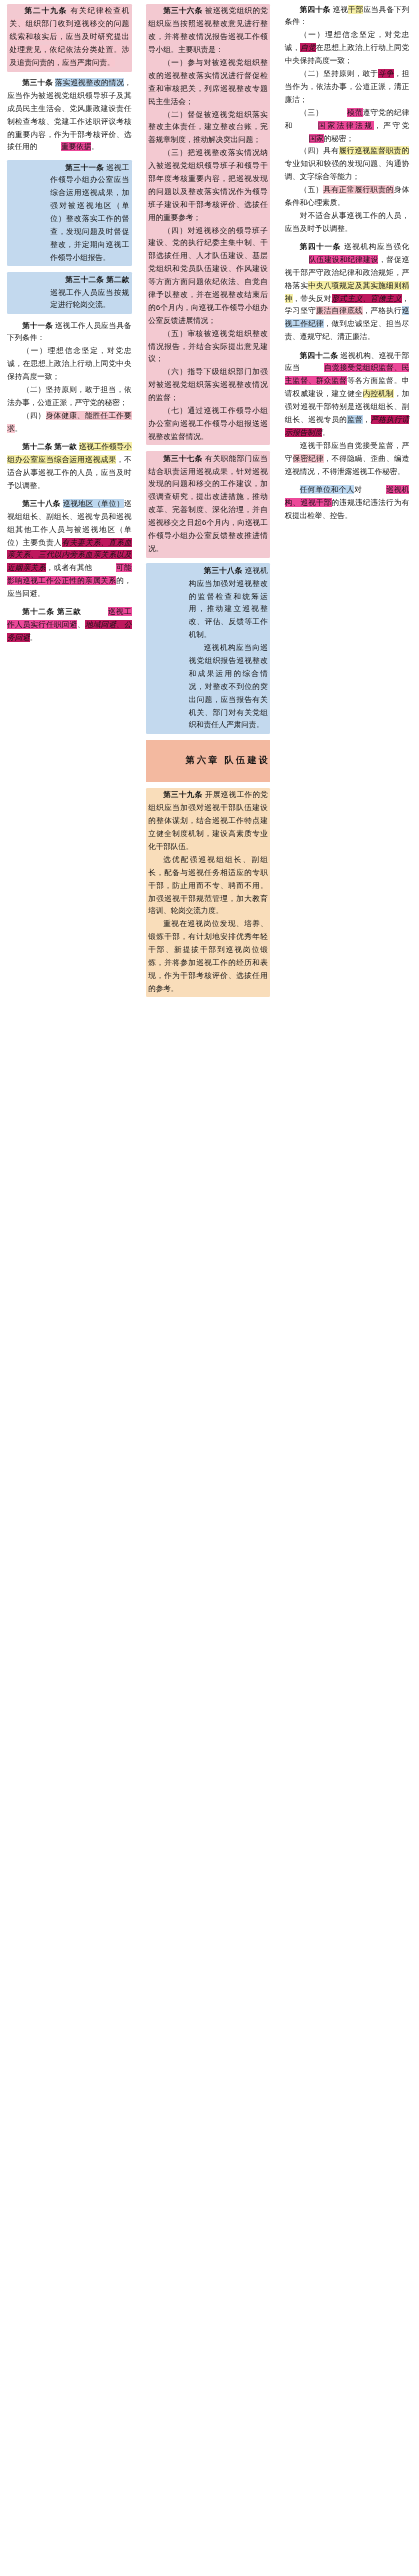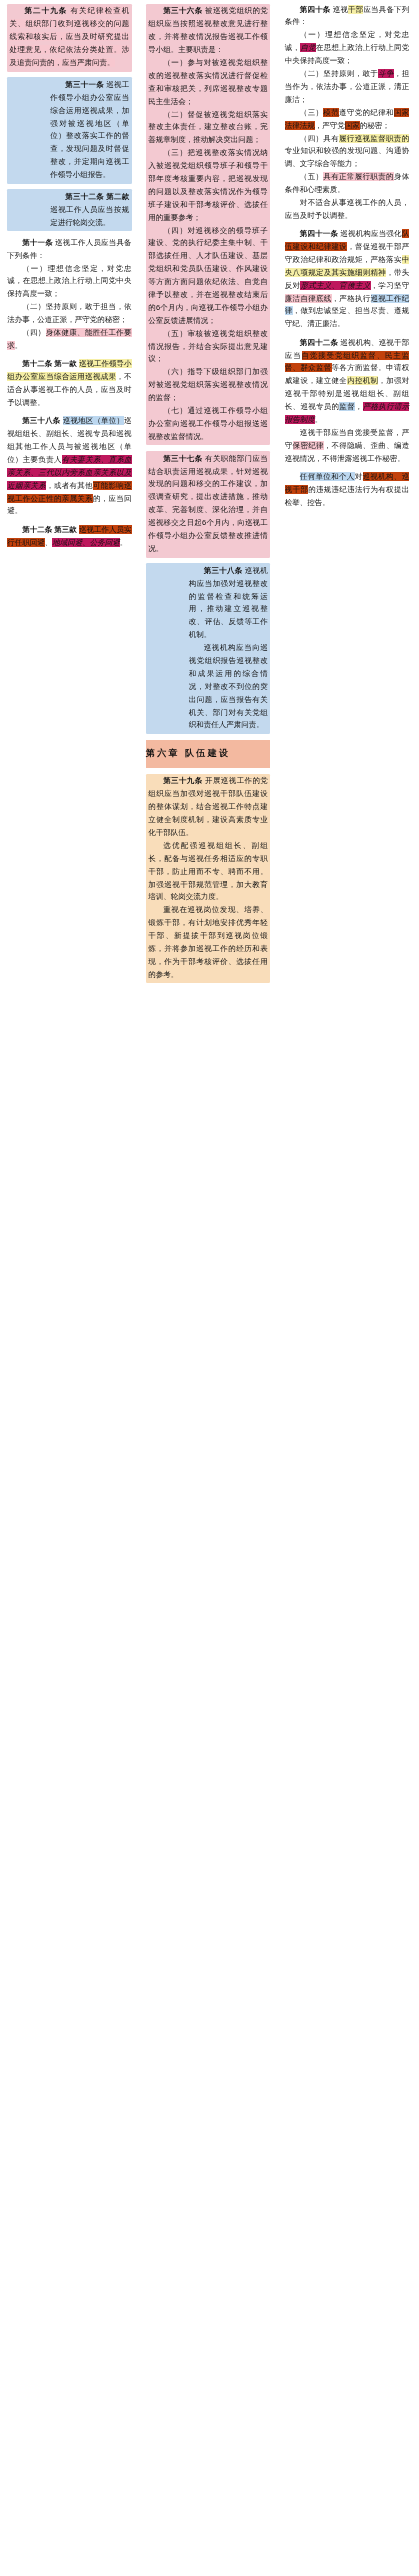--- a/index.html
+++ b/index.html
@@ -30,59 +30,62 @@
   .col-right{left:280px;}
 
   
   .blk{margin-bottom:5.4px;}
   .blk p{margin:0;}
   .ind{text-indent:2em;}
 
   
   .hl-pink{background:#f7c7cf;}
   .hl-blue{background:#bcd7ef;}
-  .hl-green{background:#c2410c;}
+  .hl-green{background:#ec4899;margin-left:24px;}
   .hl-yellow{background:#f6efa6;}
   .hl-orange{background:#be185d;font-style:italic;}
 
   
   .box{
     padding:1.8px 2.4px;
     border-radius:1.2px;
     display:block;
   }
   .box-pink{background:#f3c9d1;}
   .box-blue{background:#c3d9ee;padding-left:43px;}
   .box-orange{background:#f9ddba;}
 
   .chapter{
     background:#f3b9a0;
-    text-align:left;
+    text-align:right;
     font-weight:bold;
     font-size:9px;
     letter-spacing:2.4px;
-    padding:6px 0;
+    padding:13px 0;
     margin:6px 0 6px 0;
     color:#111;
   }
   .bold{font-weight:bold;}
 </style>
 </head>
 <body>
 
 <div class="page">
 
   <div class="col col-left">
 
     <div class="blk">
       <p class="ind box box-pink">
         <span class="bold">第二十九条</span> <span class="hl-pink">有关纪律检查机关、组织部门收到巡视移交的问题线索和核实后，应当及时研究提出处理意见，依纪依法分类处置。涉及追责问责的，应当严肃问责。</span>
       </p>
     </div>
 
+    <div class="blk">
+      <p class="ind"><span class="bold">第三十条</span> <span class="hl-blue">落实巡视整改的情况</span>，应当作为被巡视党组织领导班子及其成员民主生活会、党风廉政建设责任制检查考核、党建工作述职评议考核的重要内容，作为干部考核评价、选拔任用的<span class="hl-green">重要依据</span>。</p>
+    </div>
 
     <div class="blk">
       <p class="ind box box-blue"><span class="bold">第三十一条</span> 巡视工作领导小组办公室应当综合运用巡视成果，加强对被巡视地区（单位）整改落实工作的督查，发现问题及时督促整改，并定期向巡视工作领导小组报告。</p>
     </div>
 
     <div class="blk">
       <p class="ind box box-blue"><span class="bold">第三十二条 第二款</span> 巡视工作人员应当按规定进行轮岗交流。</p>
     </div>
 
     <div class="blk">

